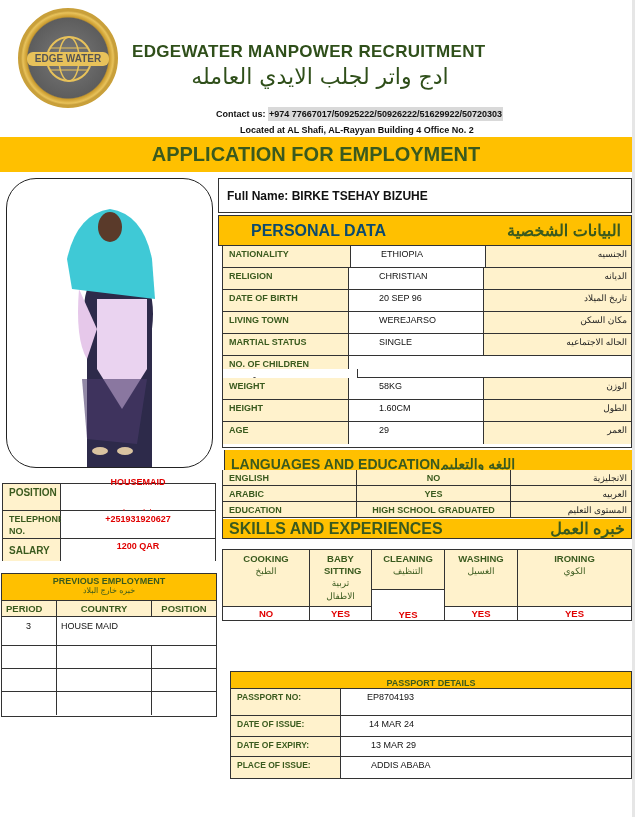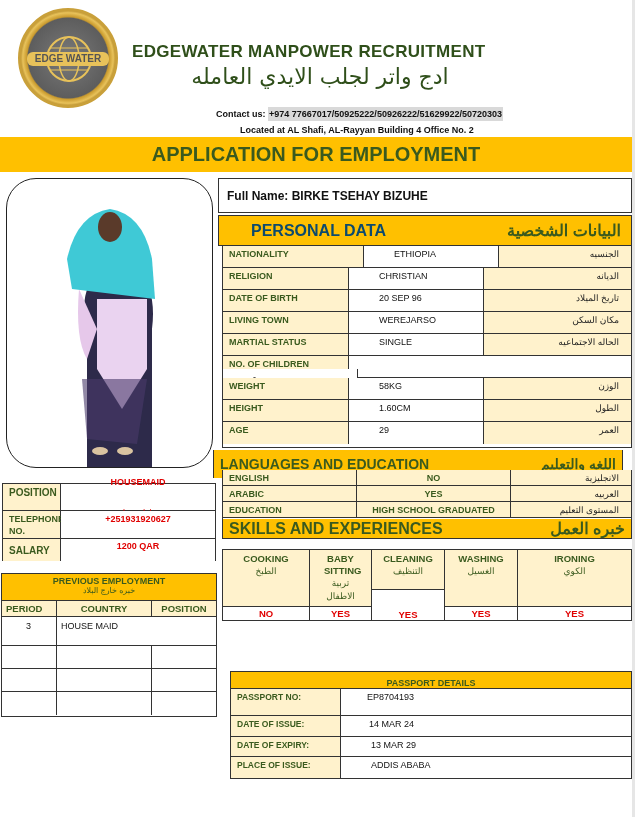--- a/index.html
+++ b/index.html
@@ -2,21 +2,21 @@
 <html><head>
 <meta charset="utf-8">
 <style>
   * { box-sizing: border-box; margin: 0; padding: 0; }
   body { width: 635px; height: 817px; background: #ffffff; font-family: "Liberation Sans", sans-serif; position: relative; overflow: hidden; }
   .abs { position: absolute; }
   .green { color: #3a5a1e; }
   .bold { font-weight: bold; }
   .cell-label { background: #fff2cc; color: #3a5a1e; font-weight: bold; font-size: 9px; padding: 0 6px; }
   .cell-val { background: #ffffff; color: #111; font-size: 9px; }
-  .cell-ar { background: #fff2cc; color: #222; font-size: 9px; text-align: right; padding: 0 12px; direction: rtl; }
+  .cell-ar { background: #fff2cc; color: #222; font-size: 9px; text-align: right; padding: 0 4px; direction: rtl; }
   .row { position: absolute; left: 0; right: 0; display: flex; border-bottom: 1px solid #333; }
   .row > div { display: flex; align-items: center; border-right: 1px solid #333; }
   .row > div:last-child { border-right: none; }
   .yellow { background: #ffc000; }
   .scrollbar { position: absolute; right: 0; top: 0; width: 3px; height: 817px; background: #e6e6e6; }
 </style>
 </head>
 <body>
 
 <div class="abs" style="left:18px;top:8px;width:100px;height:100px;border-radius:50%;background:radial-gradient(circle,#7a7a7a 0%,#5d5d5d 60%,#c99a2e 62%,#e8c25a 68%,#a57a1f 74%,#6a6a6a 76%,#5a5a5a 100%);border:3px solid #c9a03a;">
@@ -61,21 +61,21 @@
 </div>
 
 <div class="abs yellow" style="left:218px;top:215px;width:414px;height:31px;border:1.5px solid #333;display:flex;align-items:center;justify-content:space-between;padding:0 10px 0 32px;">
   <span style="color:#0c4a6e;font-weight:bold;font-size:16px;">PERSONAL DATA</span>
   <span style="color:#3a5a1e;font-weight:bold;font-size:16px;direction:rtl;">البيانات الشخصية</span>
 </div>
 
 <div class="abs" style="left:222px;top:246px;width:410px;height:202px;border:1px solid #333;border-top:none;">
   <div id="pd-rows">
       <div class="row" style="top: 0px; height: 22px;">
-        <div class="cell-label" style="width: 141px; align-items: flex-start; padding-top: 3px;">NATIONALITY</div>
+        <div class="cell-label" style="width: 128px; align-items: flex-start; padding-top: 3px;">NATIONALITY</div>
         <div class="cell-val" style="width: 135px; padding-left: 30px; align-items: flex-start; padding-top: 3px;">ETHIOPIA</div>
         <div class="cell-ar" style="flex: 1 1 0%; justify-content: flex-start; align-items: flex-start; padding-top: 3px;">الجنسيه</div>
       </div>
       <div class="row" style="top: 22px; height: 22px;">
         <div class="cell-label" style="width: 126px; align-items: flex-start; padding-top: 3px;">RELIGION</div>
         <div class="cell-val" style="width: 135px; padding-left: 30px; align-items: flex-start; padding-top: 3px;">CHRISTIAN</div>
         <div class="cell-ar" style="flex: 1 1 0%; justify-content: flex-start; align-items: flex-start; padding-top: 3px;">الديانه</div>
       </div>
       <div class="row" style="top: 44px; height: 22px;">
         <div class="cell-label" style="width: 126px; align-items: flex-start; padding-top: 3px;">DATE OF BIRTH</div>
@@ -108,21 +108,21 @@
         <div class="cell-ar" style="flex: 1 1 0%; justify-content: flex-start; align-items: flex-start; padding-top: 3px;">الطول</div>
       </div>
       <div class="row" style="top: 176px; height: 22px; border-bottom: none;">
         <div class="cell-label" style="width: 126px; align-items: flex-start; padding-top: 3px;">AGE</div>
         <div class="cell-val" style="width: 135px; padding-left: 30px; align-items: flex-start; padding-top: 3px;">29</div>
         <div class="cell-ar" style="flex: 1 1 0%; justify-content: flex-start; align-items: flex-start; padding-top: 3px;">العمر</div>
       </div>
     </div>
 </div>
 
-<div class="abs yellow" style="left:213px;top:450px;width:410px;height:28px;display:flex;align-items:center;justify-content:space-between;padding:0 6px;border-left:1px solid #333;border-right:1px solid #333;">
+<div class="abs yellow" style="left:224px;top:450px;width:410px;height:28px;display:flex;align-items:center;padding:0 6px;border-left:1px solid #333;border-right:1px solid #333;">
   <span style="color:#3a5a1e;font-weight:bold;font-size:14px;">LANGUAGES AND EDUCATION</span>
   <span style="color:#3a5a1e;font-weight:bold;font-size:14px;direction:rtl;">اللغه والتعليم</span>
 </div>
 <div class="abs" style="left:222px;top:470px;width:410px;height:49px;border-left:1px solid #333;border-right:1px solid #333;">
   <div id="lang-rows">
       <div class="row" style="top: 0px; height: 16px;">
         <div class="cell-label" style="width: 134px;">ENGLISH</div>
         <div class="cell-val" style="width: 154px; justify-content: center; font-weight: bold; color: rgb(58, 90, 30); background: rgb(255, 242, 204);">NO</div>
         <div class="cell-ar" style="flex: 1 1 0%; justify-content: flex-start;">الانجليزية</div>
       </div>

